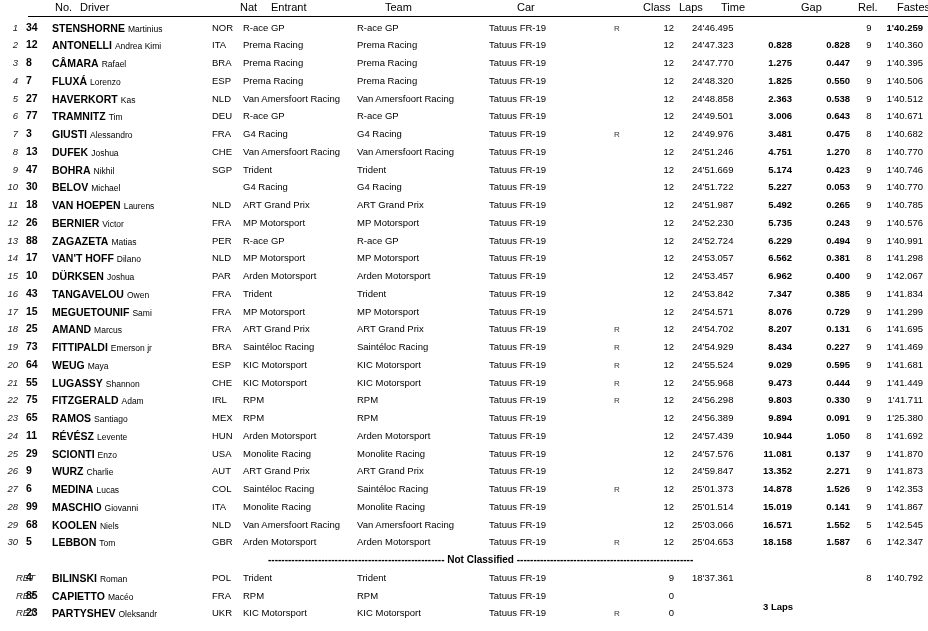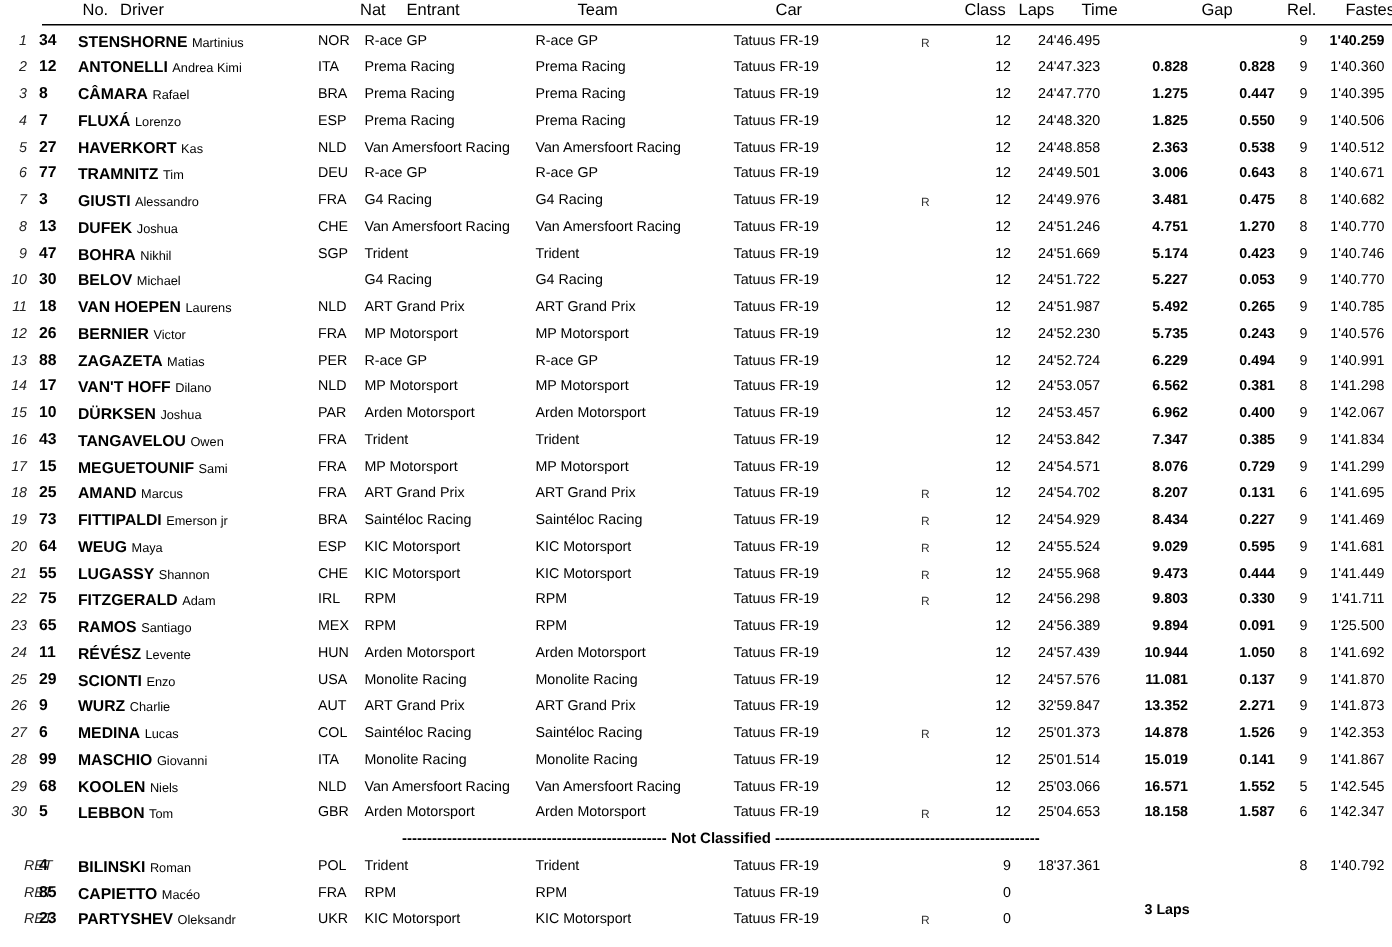--- a/index.html
+++ b/index.html
@@ -417,21 +417,21 @@
       <span class="c-nat">MEX</span>
       <span class="c-ent">RPM</span>
       <span class="c-team">RPM</span>
       <span class="c-car">Tatuus FR-19</span>
       <span class="c-class"></span>
       <span class="c-laps">12</span>
       <span class="c-time">24'56.389</span>
       <span class="c-gap">9.894</span>
       <span class="c-rel">0.091</span>
       <span class="c-fl">9</span>
-      <span class="c-flt">1'25.500</span>
+      <span class="c-flt">1'25.380</span>
     </div>
     <div class="row">
       <span class="c-pos">24</span>
       <span class="c-no">11</span>
       <span class="c-driver"><span class="ln">RÉVÉSZ</span><span class="fn">Levente</span></span>
       <span class="c-nat">HUN</span>
       <span class="c-ent">Arden Motorsport</span>
       <span class="c-team">Arden Motorsport</span>
       <span class="c-car">Tatuus FR-19</span>
       <span class="c-class"></span>
@@ -461,21 +461,21 @@
     <div class="row">
       <span class="c-pos">26</span>
       <span class="c-no">9</span>
       <span class="c-driver"><span class="ln">WURZ</span><span class="fn">Charlie</span></span>
       <span class="c-nat">AUT</span>
       <span class="c-ent">ART Grand Prix</span>
       <span class="c-team">ART Grand Prix</span>
       <span class="c-car">Tatuus FR-19</span>
       <span class="c-class"></span>
       <span class="c-laps">12</span>
-      <span class="c-time">32'59.847</span>
+      <span class="c-time">24'59.847</span>
       <span class="c-gap">13.352</span>
       <span class="c-rel">2.271</span>
       <span class="c-fl">9</span>
       <span class="c-flt">1'41.873</span>
     </div>
     <div class="row">
       <span class="c-pos">27</span>
       <span class="c-no">6</span>
       <span class="c-driver"><span class="ln">MEDINA</span><span class="fn">Lucas</span></span>
       <span class="c-nat">COL</span>

